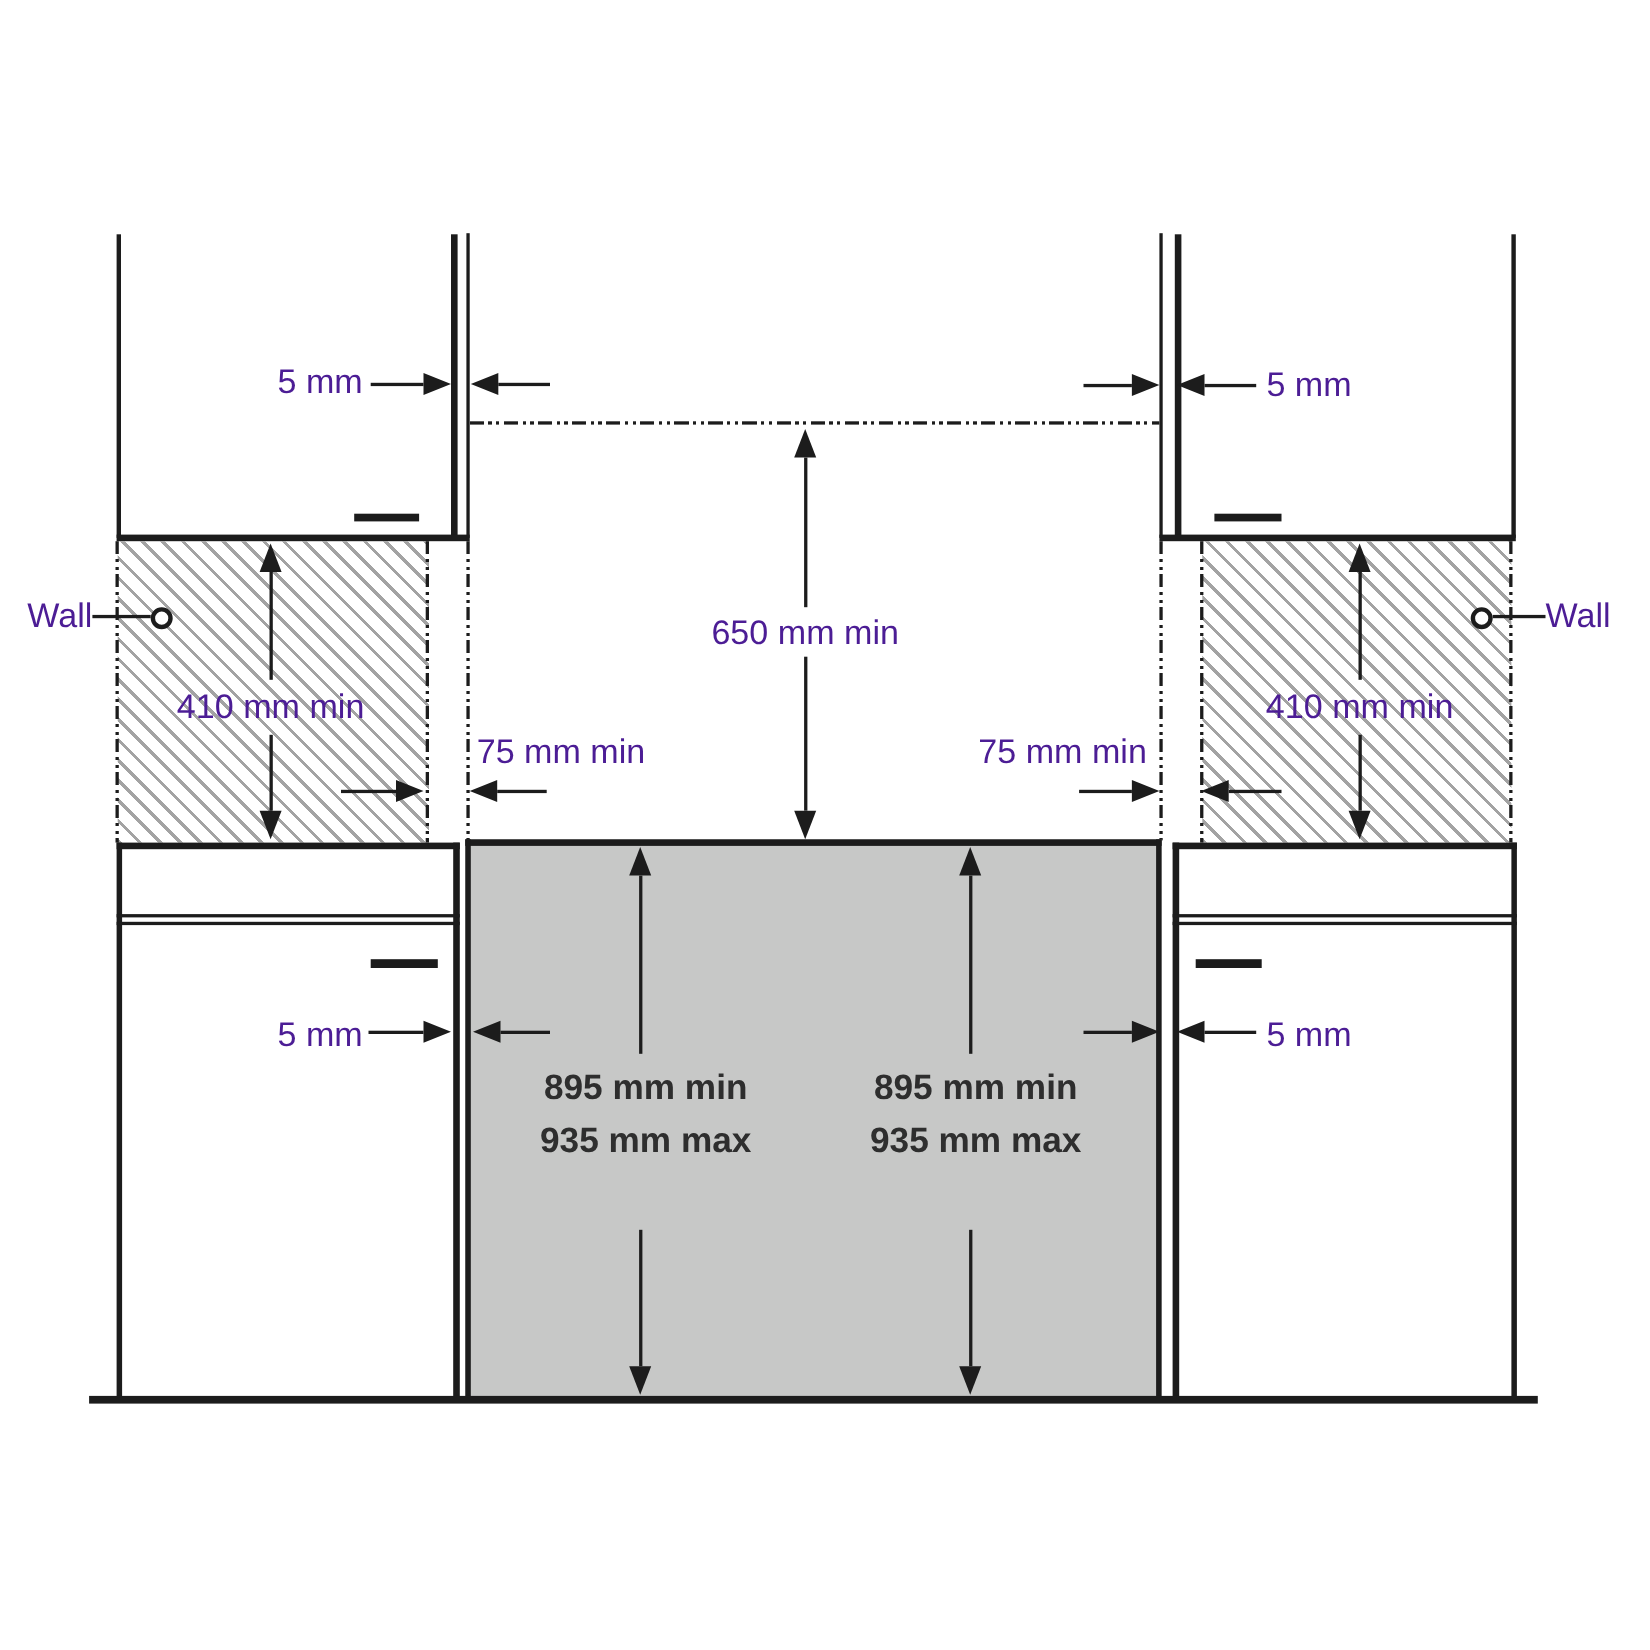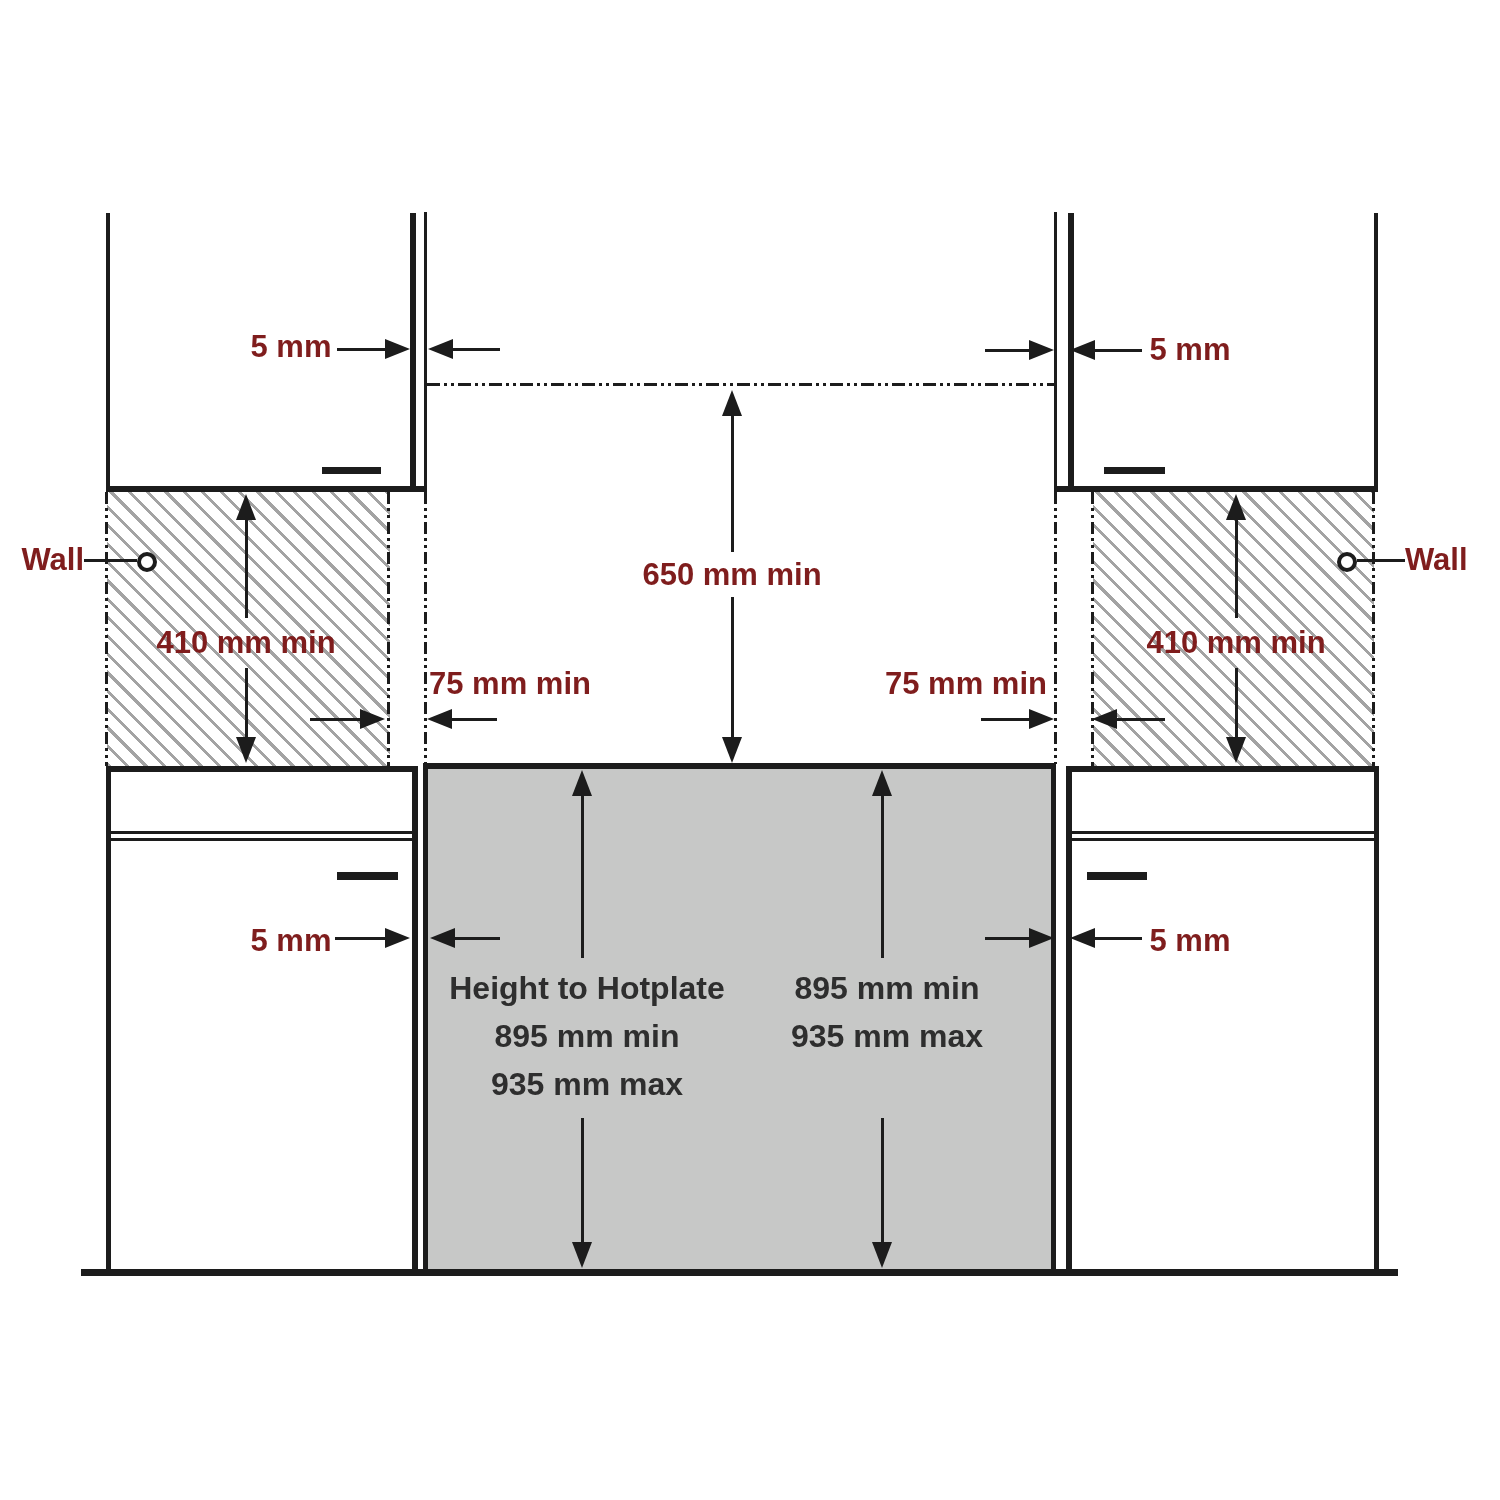--- a/index.html
+++ b/index.html
@@ -24,21 +24,21 @@
       45deg,#a3a3a3 0 3px,transparent 3px 13px);}
   
   .ahr{position:absolute;width:0;height:0;border-top:10px solid transparent;
        border-bottom:10px solid transparent;border-left:25px solid #1c1c1c;}
   .ahl{position:absolute;width:0;height:0;border-top:10px solid transparent;
        border-bottom:10px solid transparent;border-right:25px solid #1c1c1c;}
   .ahu{position:absolute;width:0;height:0;border-left:10px solid transparent;
        border-right:10px solid transparent;border-bottom:26px solid #1c1c1c;}
   .ahd{position:absolute;width:0;height:0;border-left:10px solid transparent;
        border-right:10px solid transparent;border-top:26px solid #1c1c1c;}
-  .lbl{position:absolute;font-size:31px;font-weight:700;color:#7f1d1d;
+  .lbl{position:absolute;font-size:31px;font-weight:400;color:#4c1d95;
        white-space:nowrap;transform:translate(-50%,-50%);letter-spacing:0px;}
   .lbl-right-anchor{transform:translate(-100%,-50%);}
   .lbl-left-anchor{transform:translate(0,-50%);}
   .stove{position:absolute;background:#c7c8c7;border:5px solid #1c1c1c;
          border-top-width:6px;border-bottom:none;box-sizing:border-box;}
   .wall-dot{position:absolute;width:12px;height:12px;border:4px solid #1c1c1c;
             border-radius:50%;background:#ffffff;}
   .stove-text{position:absolute;font-size:32px;font-weight:700;color:#2e2e2e;
               text-align:center;line-height:48px;transform:translateX(-50%);
               white-space:nowrap;}
@@ -140,21 +140,20 @@
 
   <div class="ln" style="left:985px;top:937px;width:44px;height:3px;"></div>
   <div class="ahr" style="left:1029px;top:928px;"></div>
   <div class="ahl" style="left:1070px;top:928px;"></div>
   <div class="ln" style="left:1095px;top:937px;width:47px;height:3px;"></div>
   <div class="lbl" style="left:1190px;top:941px;">5 mm</div>
 
   <div class="ahu" style="left:572px;top:770px;"></div>
   <div class="ln" style="left:581px;top:796px;width:3px;height:162px;"></div>
   <div class="stove-text" style="left:587px;top:964px;">
-    <div>Height to Hotplate</div>
     <div>895 mm min</div>
     <div>935 mm max</div>
   </div>
   <div class="ln" style="left:581px;top:1118px;width:3px;height:124px;"></div>
   <div class="ahd" style="left:572px;top:1242px;"></div>
 
   <div class="ahu" style="left:872px;top:770px;"></div>
   <div class="ln" style="left:881px;top:796px;width:3px;height:162px;"></div>
   <div class="stove-text" style="left:887px;top:964px;">
     <div>895 mm min</div>

